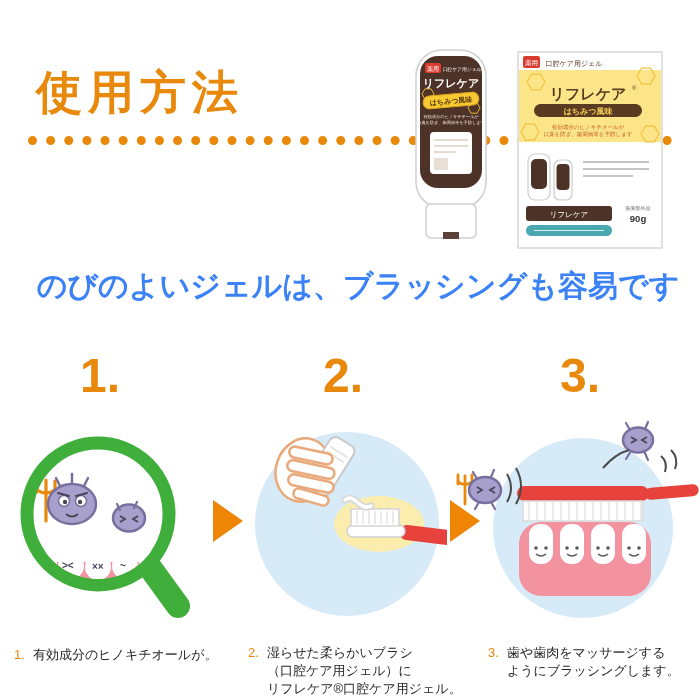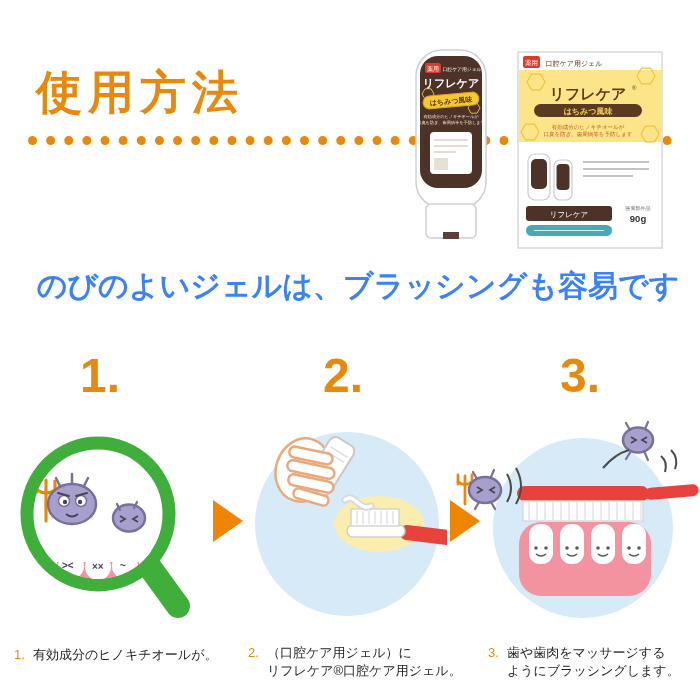--- a/index.html
+++ b/index.html
@@ -255,20 +255,21 @@
     <path d="M216,34 Q224,42 220,53" stroke="#4a4a4a" stroke-width="2" fill="none"></path>
   </svg>
 
   <div class="caption" id="cap1">
     <span class="num">1.</span>
     <div>有効成分のヒノキチオールが。</div>
   </div>
 
   <div class="caption" id="cap2">
     <span class="num">2.</span>
+    <div>湿らせた柔らかいブラシ</div>
     <div>（口腔ケア用ジェル）に</div>
     <div>リフレケア®口腔ケア用ジェル。</div>
   </div>
 
   <div class="caption" id="cap3">
     <span class="num">3.</span>
     <div>歯や歯肉をマッサージする</div>
     <div>ようにブラッシングします。</div>
   </div>
 

